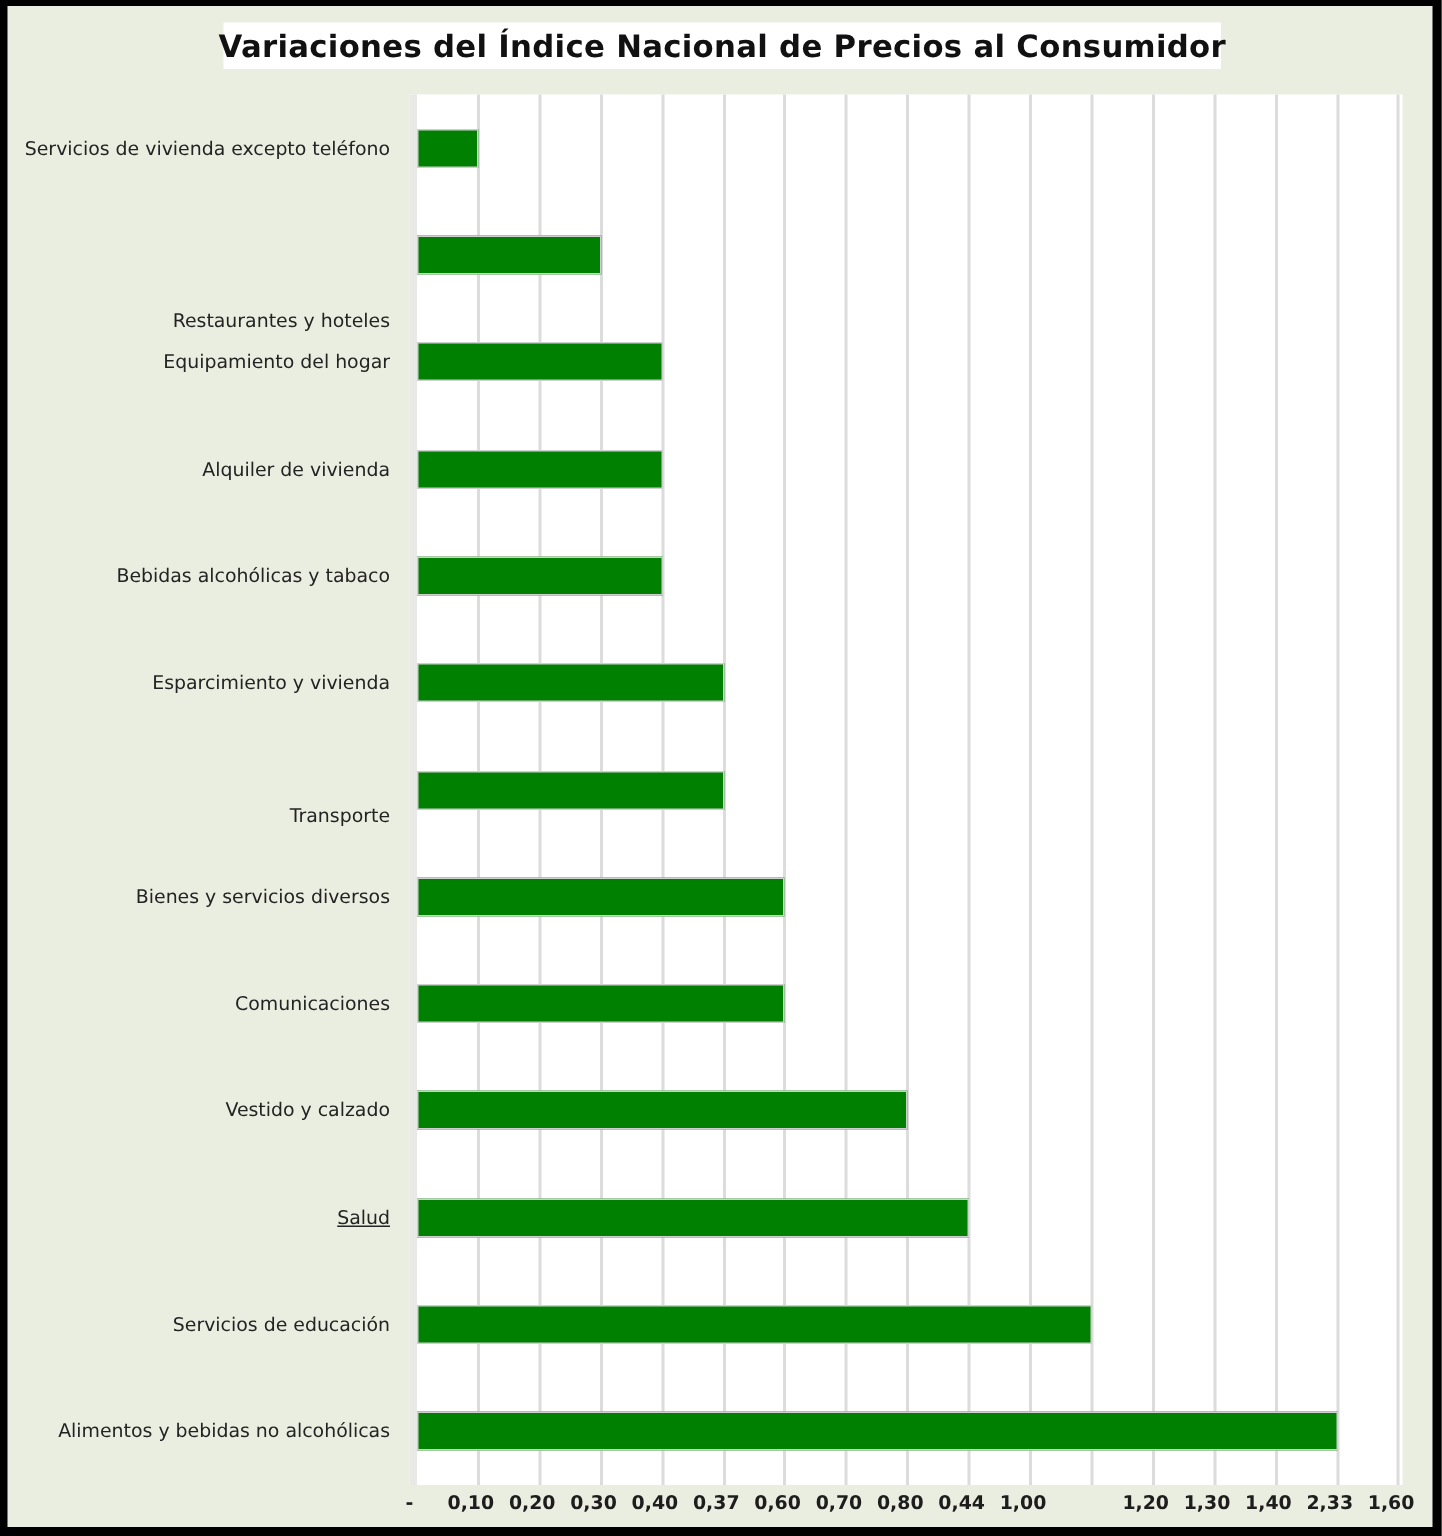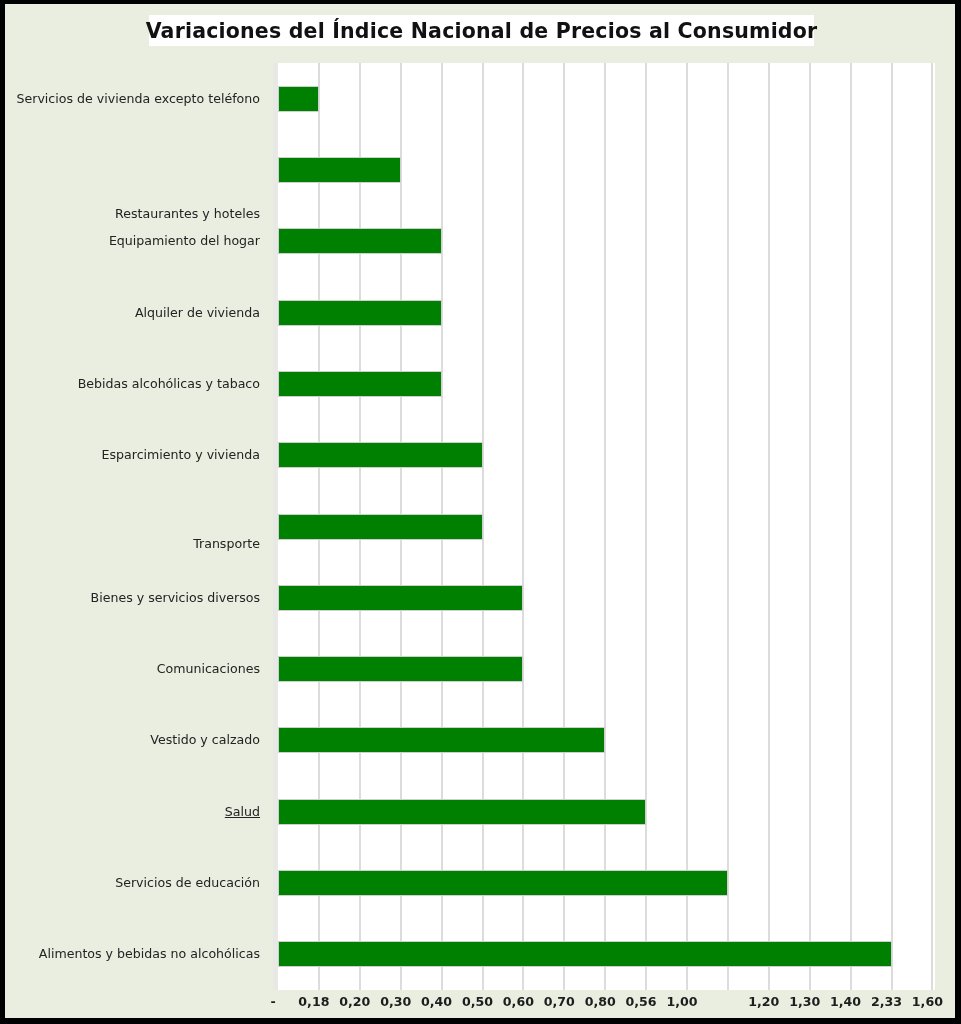--- a/index.html
+++ b/index.html
@@ -183,29 +183,29 @@
       <div class="y-label" style="top: 527.808px;">Bienes y servicios diversos</div>
       <div class="y-label" style="top: 599.115px;">Comunicaciones</div>
       <div class="y-label" style="top: 670.423px; margin-left: 16px;">Vestido y calzado</div>
       <div class="y-label" style="top: 741.731px; text-decoration: underline;">Salud</div>
       <div class="y-label" style="top: 813.038px;">Servicios de educación</div>
       <div class="y-label" style="top: 884.346px;">Alimentos y bebidas no alcohólicas</div>
     </div>
 
   <div id="x-axis-labels">
       <div class="x-label zero-tick" style="left: 0px;">-</div>
-      <div class="x-label" style="left: 40.9px;">0,18</div>
+      <div class="x-label" style="left: 40.9px;">0,10</div>
       <div class="x-label" style="left: 81.8px;">0,20</div>
       <div class="x-label" style="left: 122.7px;">0,30</div>
       <div class="x-label" style="left: 163.6px;">0,40</div>
-      <div class="x-label" style="left: 204.5px;">0,50</div>
+      <div class="x-label" style="left: 204.5px;">0,37</div>
       <div class="x-label" style="left: 245.4px;">0,60</div>
       <div class="x-label" style="left: 286.3px;">0,70</div>
       <div class="x-label" style="left: 327.2px;">0,80</div>
-      <div class="x-label" style="left: 368.1px;">0,56</div>
+      <div class="x-label" style="left: 368.1px;">0,44</div>
       <div class="x-label" style="left: 409px;">1,00</div>
       <div class="x-label" style="left: 449.9px; margin-top: 44px;">1,10</div>
       <div class="x-label" style="left: 490.8px;">1,20</div>
       <div class="x-label" style="left: 531.7px;">1,30</div>
       <div class="x-label" style="left: 572.6px;">1,40</div>
       <div class="x-label" style="left: 613.5px;">2,33</div>
       <div class="x-label" style="left: 654.4px;">1,60</div>
     </div>
 
 </div>

